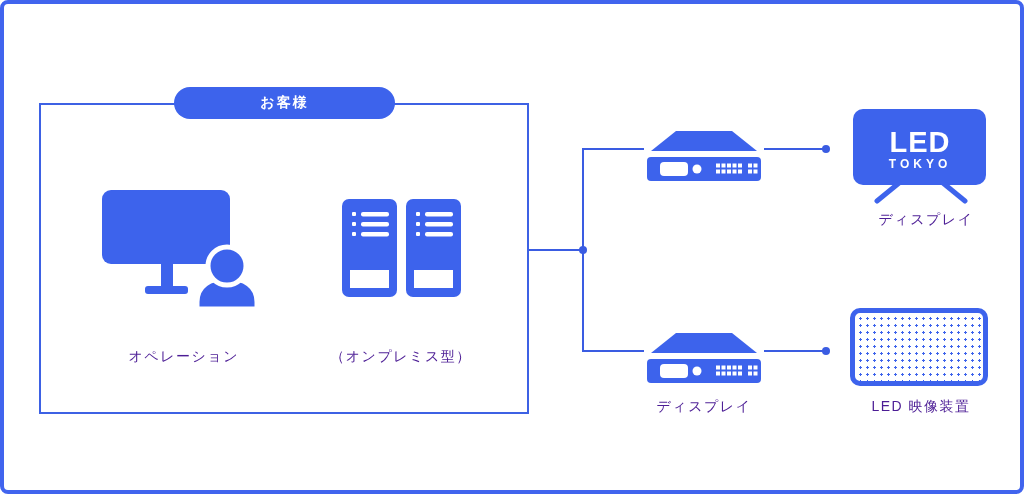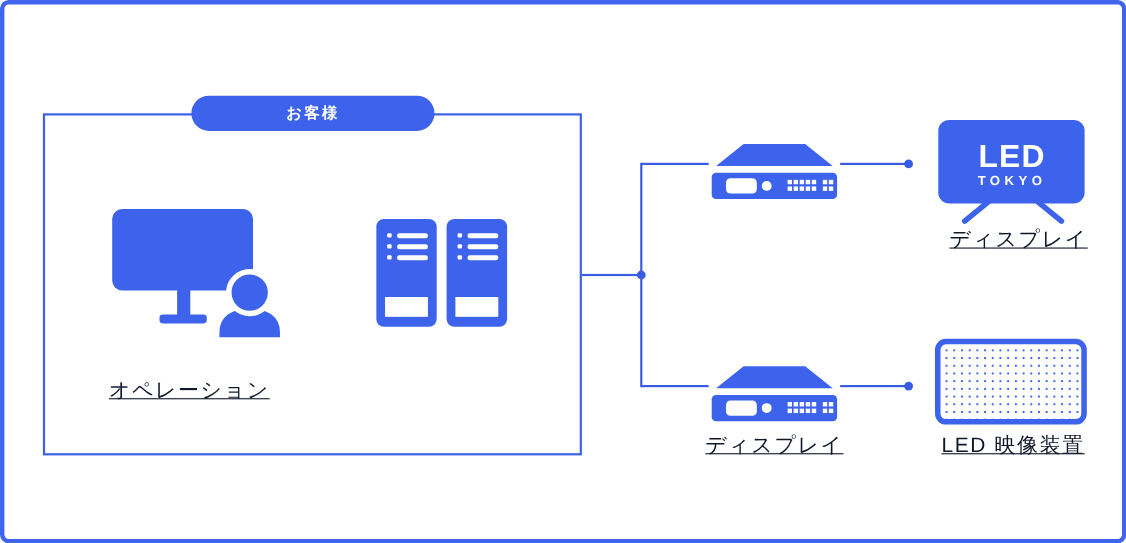--- a/index.html
+++ b/index.html
@@ -39,22 +39,22 @@
     border: 5px solid #3d63ec; border-radius: 10px;
     background-color: #ffffff;
     background-image: radial-gradient(circle, #3d63ec 1.15px, transparent 1.3px);
     background-size: 7px 7px;
     background-position: 2px 2px;
     z-index: 3;
   }
 
   
   .node-label {
-    position: absolute; color: #0f172a; font-size: 19px; letter-spacing: 1.5px;
-    text-align: center; line-height: 24px; z-index: 4; white-space: nowrap; text-decoration: underline;
+    position: absolute; color: #4c1d95; font-size: 14px; letter-spacing: 1.5px;
+    text-align: center; line-height: 24px; z-index: 4; white-space: nowrap;
   }
 </style>
 </head>
 <body>
 
 <div class="canvas">
 
   <div class="line" style="left:525px; top:245px; width:55px; height:2px;"></div>
   <div class="line" style="left:578px; top:144px; width:2px; height:204px;"></div>
   <div class="line" style="left:579px; top:144px; width:243px; height:2px;"></div>
@@ -148,25 +148,26 @@
   <svg class="icon-svg" style="left:843px; top:100px;" width="146" height="100" viewBox="0 0 146 100">
     <rect x="6" y="5" width="133" height="76" rx="10" fill="#3d63ec"></rect>
     <line x1="52" y1="79" x2="30" y2="97" stroke="#3d63ec" stroke-width="5" stroke-linecap="round"></line>
     <line x1="96" y1="79" x2="118" y2="97" stroke="#3d63ec" stroke-width="5" stroke-linecap="round"></line>
     <text x="73" y="48" text-anchor="middle" fill="#ffffff" style="font-family:'Liberation Sans',sans-serif; font-size:29px; font-weight:bold; letter-spacing:1px;">LED</text>
     <text x="73" y="64" text-anchor="middle" fill="#ffffff" style="font-family:'Liberation Sans',sans-serif; font-size:12px; font-weight:bold; letter-spacing:4px;">TOKYO</text>
   </svg>
 
   <div class="led-panel"></div>
 
-  <div class="node-label" style="left:95px; top:340px; width:140px;">
+  <div class="node-label" style="left:95px; top:340px; width:140px;text-align:right;">
     <div>オペレーション</div>
   </div>
 
   <div class="node-label" style="left:322px; top:340px; width:150px;">
+    <div>（オンプレミス型）</div>
   </div>
 
   <div class="node-label" style="left:630px; top:390px; width:140px;">ディスプレイ</div>
 
   <div class="node-label" style="left:852px; top:203px; width:140px;">ディスプレイ</div>
 
   <div class="node-label" style="left:847px; top:390px; width:140px;">LED 映像装置</div>
 
 </div>
 

